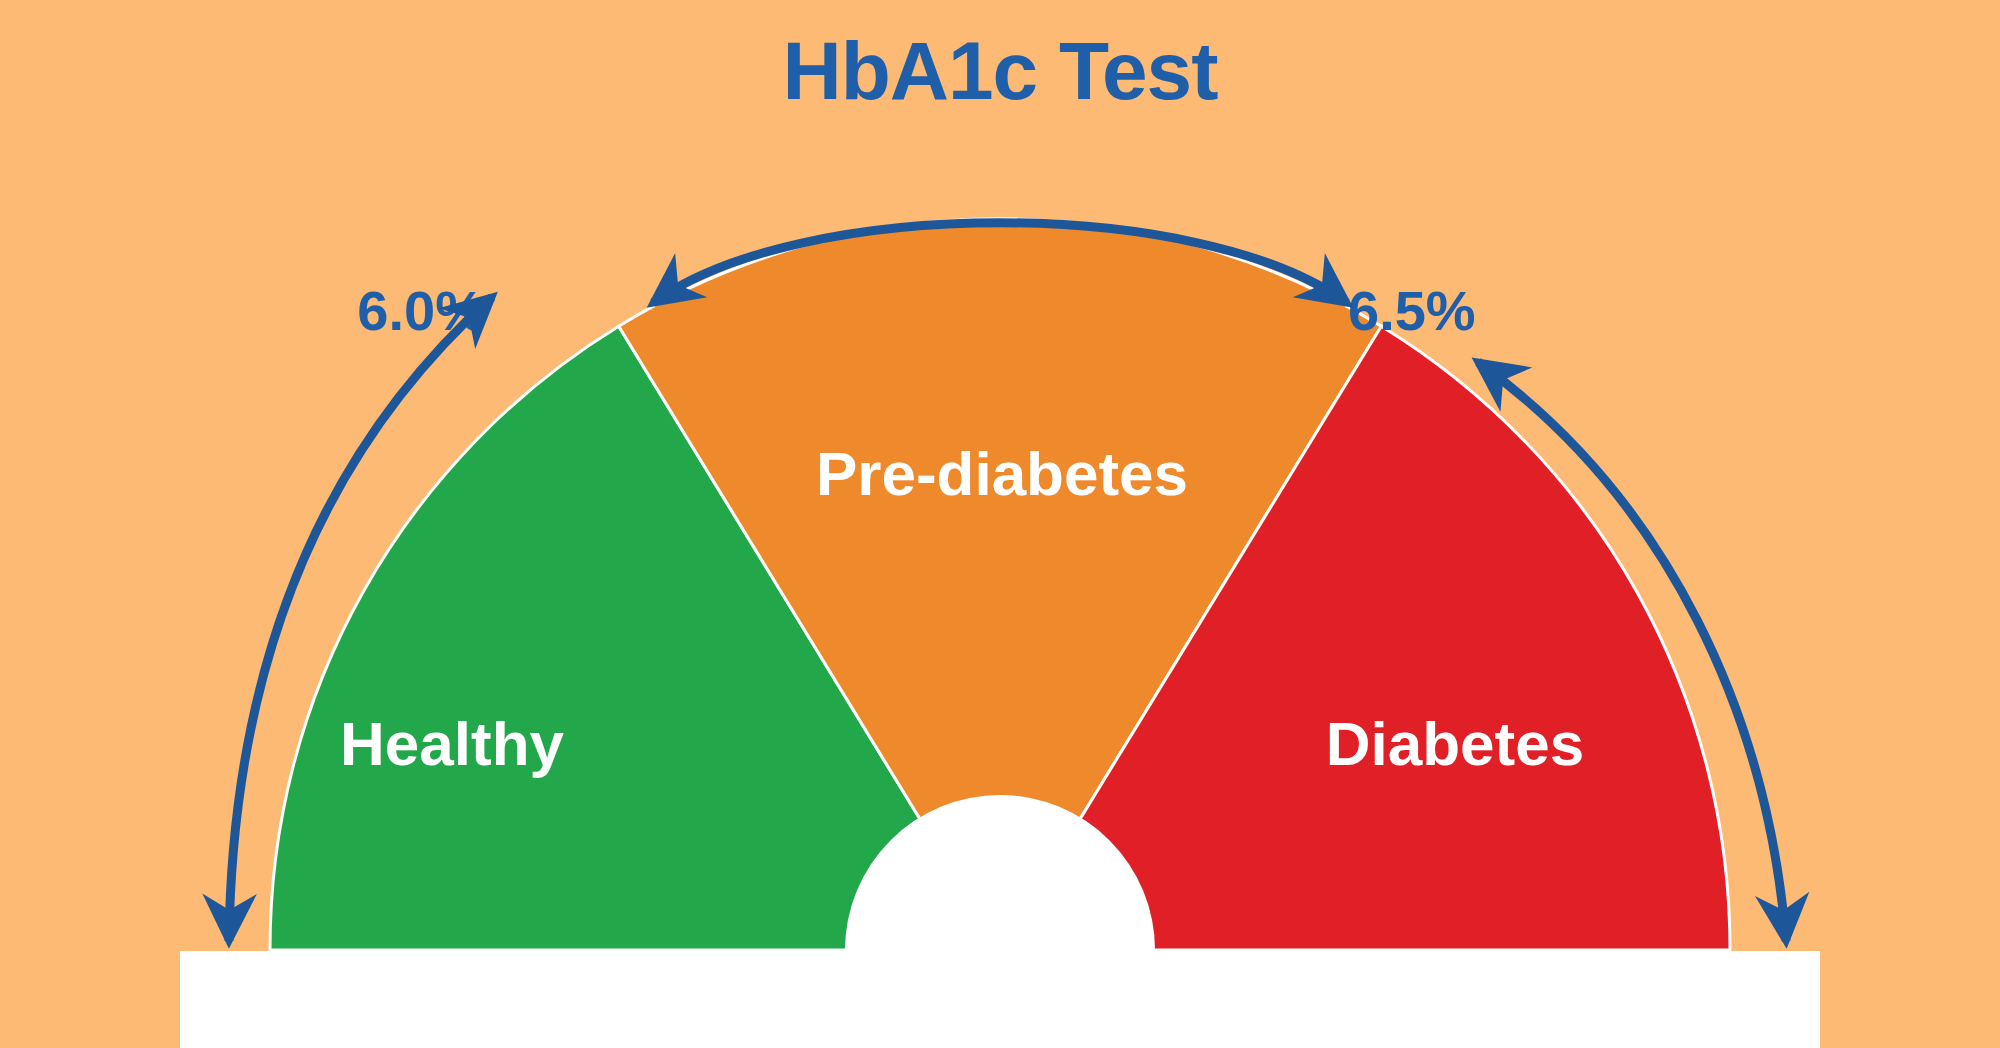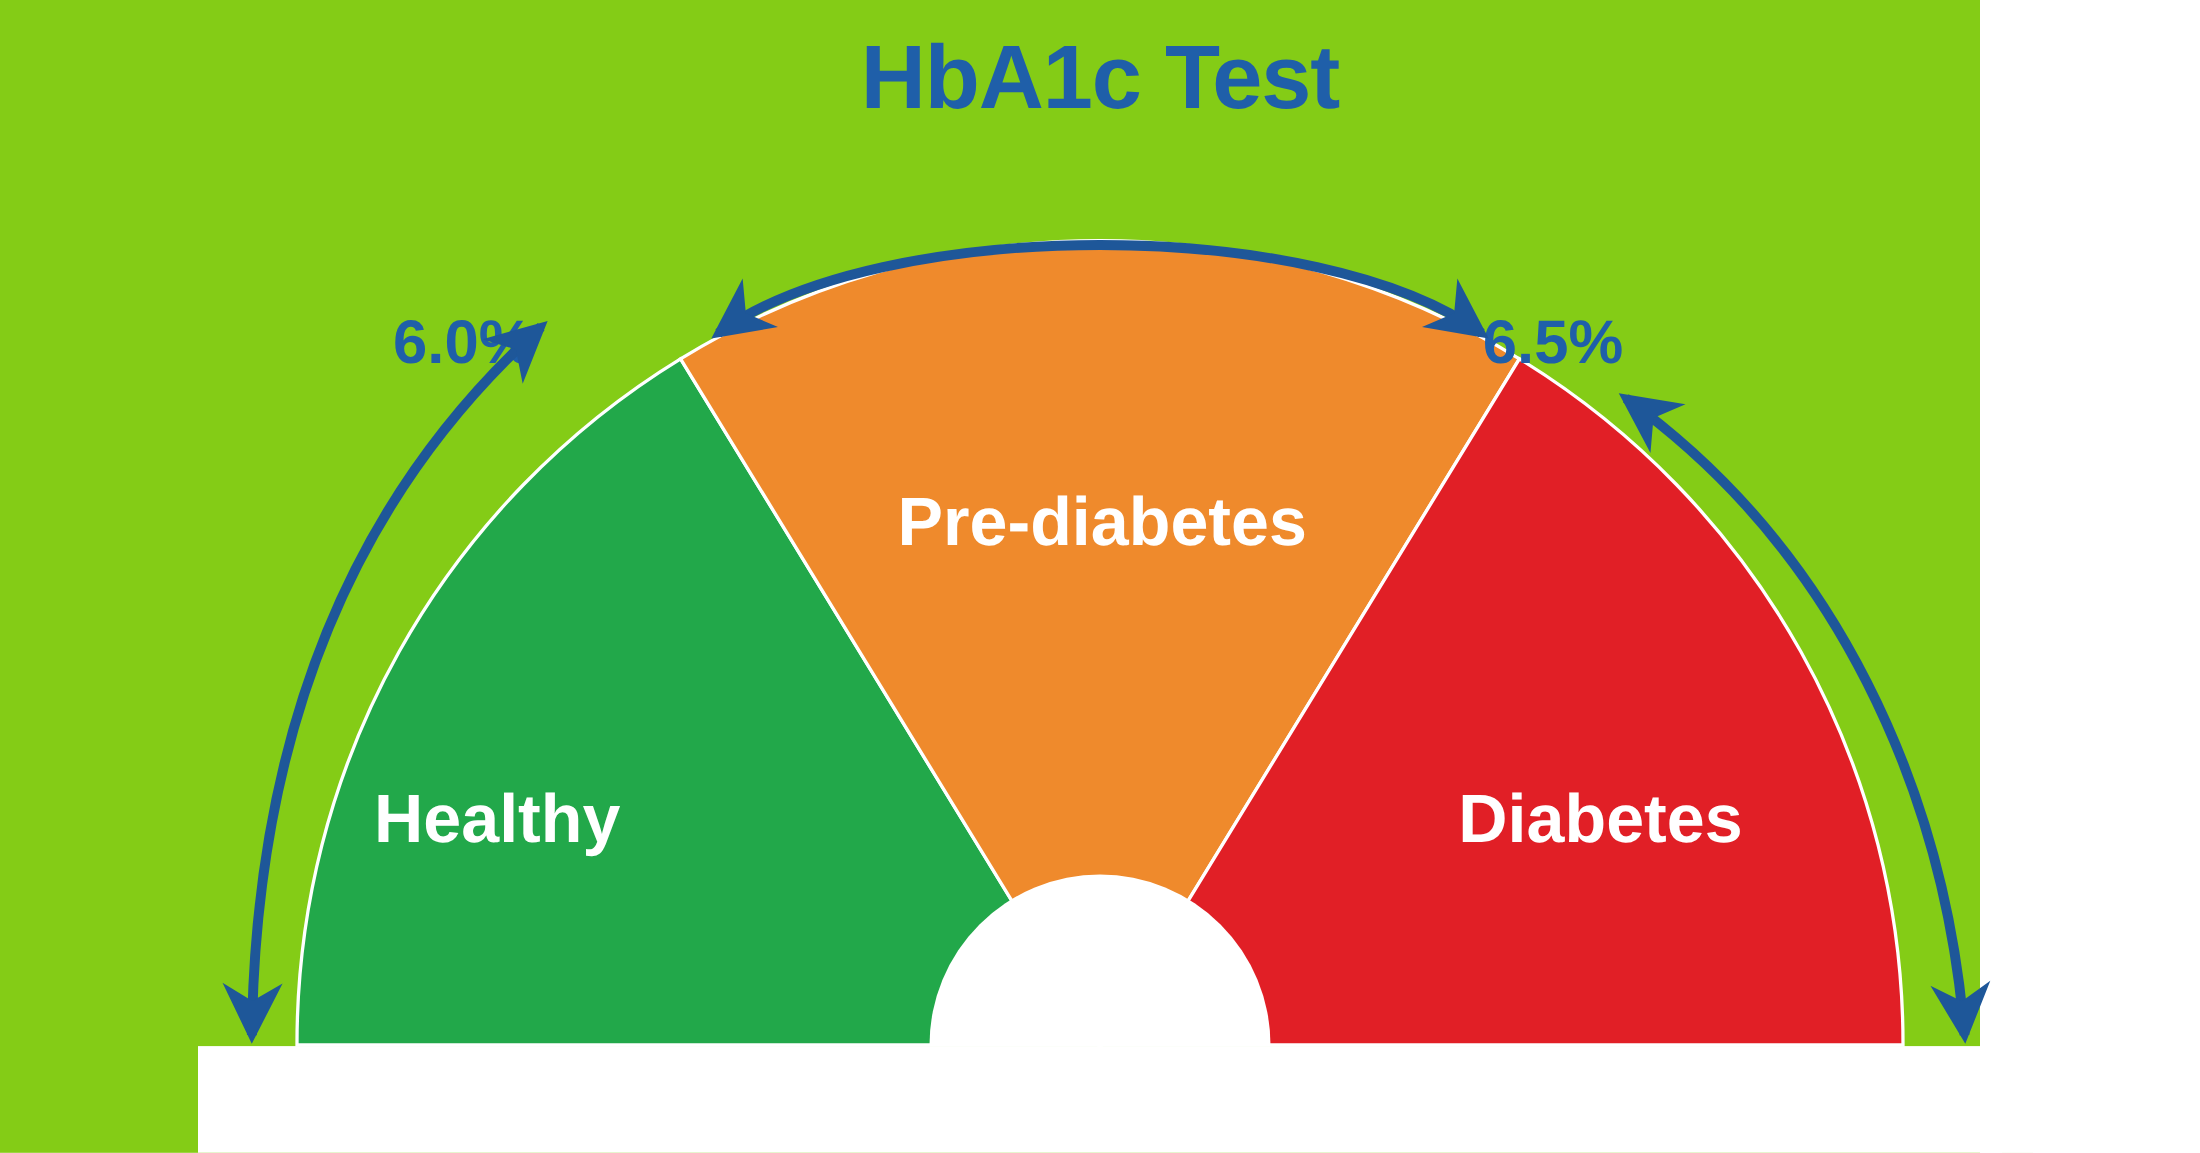--- a/index.html
+++ b/index.html
@@ -8,23 +8,23 @@
     background: #ffffff;
   }
   body {
     width: 2000px;
     height: 1048px;
     overflow: hidden;
     font-family: "Liberation Sans", sans-serif;
   }
   #canvas {
     position: relative;
-    width: 1800px;
+    width: 2000px;
     height: 1048px;
-    background: #84cc16;
+    background: #fdba74;
   }
   #title {
     position: absolute;
     top: 28px;
     left: 0;
     width: 2000px;
     text-align: center;
     font-family: "Liberation Sans", sans-serif;
     font-size: 82px;
     font-weight: bold;

